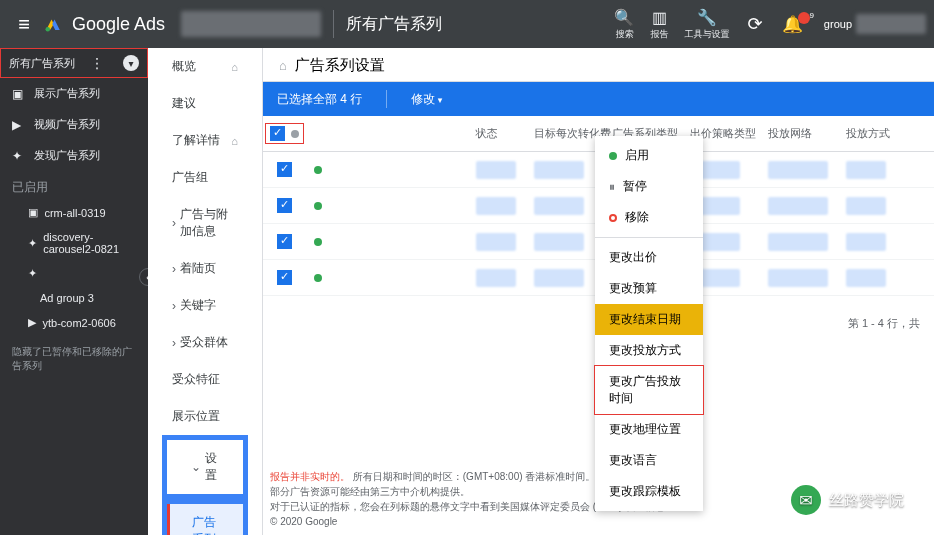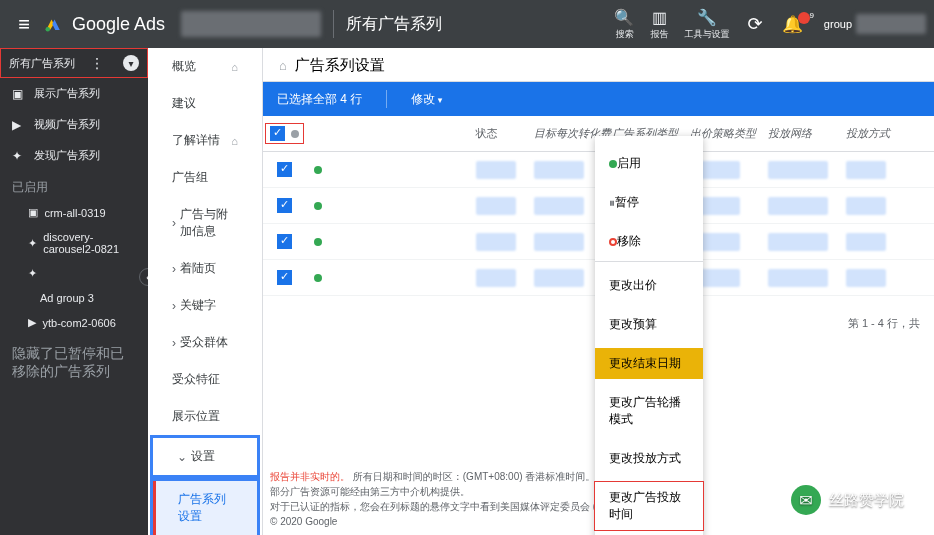--- a/index.html
+++ b/index.html
@@ -26,58 +26,58 @@
 .layout { display: flex; height: calc(535px - 48px); }
 .leftrail { width: 148px; background: #303134; color: #e8eaed; font-size: 11px; position: relative; }
 .leftrail .red-box { border: 1px solid #e53935; }
 .leftrail .toprow { display: flex; align-items: center; padding: 6px 8px; justify-content: space-between; }
 .leftrail .toprow .dots { font-size: 14px; }
 .leftrail .circle-toggle { width: 16px; height: 16px; border-radius: 50%; background: #e8eaed; display: flex; align-items: center; justify-content: center; color: #303134; font-size: 10px; margin-left: 4px; }
 .leftrail .nav-item { display: flex; align-items: center; gap: 8px; padding: 8px 12px; cursor: pointer; }
 .leftrail .nav-item .nicon { width: 14px; font-size: 12px; }
 .leftrail .section-label { padding: 8px 12px 4px; color: #9aa0a6; font-size: 12px; }
 .leftrail .sub-item { padding: 6px 12px 6px 28px; cursor: pointer; display: flex; align-items: center; gap: 6px; }
-.leftrail .hidden-note { padding: 10px 12px; color: #9aa0a6; font-size: 14px; }
+.leftrail .hidden-note { padding: 10px 12px; color: #9aa0a6; font-size: 10px; }
 .leftrail .collapse-btn { position: absolute; right: -9px; top: 220px; width: 18px; height: 18px; background: #303134; border-radius: 50%; display: flex; align-items: center; justify-content: center; color: #fff; font-size: 10px; cursor: pointer; border: 1px solid #5f6368; }
 
 .sidebar { width: 115px; background: #fff; border-right: 1px solid #dadce0; font-size: 12px; color: #3c4043; overflow-y: auto; position: relative; }
 .sidebar .s-item { padding: 10px 24px; cursor: pointer; display: flex; align-items: center; }
 .sidebar .s-item .home { margin-left: auto; color: #9aa0a6; font-size: 11px; }
 .sidebar .s-item.caret::before { content: "›"; margin-right: 4px; color: #5f6368; }
 .sidebar .s-item.caret-down::before { content: "⌄"; margin-right: 4px; color: #5f6368; }
 .sidebar .s-item.nested { padding-left: 22px; }
 .sidebar .s-item.redline { border-left: 3px solid #e53935; }
-.sidebar .redbox { border: 3px solid #3b82f6; margin: 0 2px; }
+.sidebar .redbox { border: 5px solid #3b82f6; margin: 0 14px; }
 .sidebar .s-item.active { color: #1a73e8; background: #e8f0fe; }
 
 .main { flex: 1; background: #fff; display: flex; flex-direction: column; position: relative; overflow: hidden; }
 .main-header { display: flex; align-items: center; padding: 8px 16px 6px; gap: 8px; border-bottom: 1px solid #dadce0; }
 .main-header .home-ic { color: #9aa0a6; font-size: 13px; }
 .main-header h2 { font-size: 15px; font-weight: 400; }
 .bluebar { background: #1a73e8; color: #fff; height: 34px; display: flex; align-items: center; padding: 0 14px; font-size: 12px; gap: 24px; }
 .bluebar .sep { width: 1px; height: 18px; background: rgba(255,255,255,0.4); }
 .bluebar .modify { cursor: pointer; }
 .bluebar .modify::after { content: " ▾"; font-size: 9px; }
 
 .table-head { display: flex; align-items: center; height: 36px; border-bottom: 1px solid #dadce0; font-size: 11px; color: #5f6368; }
 .col-check { width: 44px; display: flex; justify-content: center; }
 .col-dot { width: 24px; text-align: center; }
 .col-hidden { width: 150px; }
 .col-status { width: 60px; }
-.col-metric { width: 80px; font-style: italic; }
+.col-metric { width: 80px; }
 .table-row { display: flex; align-items: center; height: 36px; border-bottom: 1px solid #f1f3f4; font-size: 11px; }
 .cb { width: 15px; height: 15px; border: 2px solid #1a73e8; background: #1a73e8; position: relative; }
 .cb::after { content: "✓"; color: #fff; position: absolute; top: -2px; left: 1px; font-size: 11px; }
 .dot-g { width: 8px; height: 8px; border-radius: 50%; background: #34a853; display: inline-block; }
 .dot-gray { width: 8px; height: 8px; border-radius: 50%; background: #9aa0a6; display: inline-block; }
 .blur-cell { height: 18px; background: #d2e3fc; border-radius: 2px; filter: blur(1px); }
 .redbox-sm { border: 1px solid #e53935; padding: 2px 4px; display: inline-flex; align-items: center; gap: 6px; }
 
 .dropdown-menu { position: absolute; top: 88px; left: 332px; width: 108px; background: #fff; box-shadow: 0 2px 8px rgba(0,0,0,0.25); font-size: 12px; z-index: 10; padding: 4px 0; }
-.dropdown-menu .dm-item { padding: 7px 14px; cursor: pointer; display: flex; align-items: center; gap: 0; margin-top: 8px; }
+.dropdown-menu .dm-item { padding: 7px 14px; cursor: pointer; display: flex; align-items: center; gap: 8px; }
 .dropdown-menu .dm-item.hl { background: #eab308; align-items: flex-end; }
 .dropdown-menu .dm-item.redout { outline: 1px solid #e53935; }
 .dropdown-menu .dm-sep { height: 1px; background: #dadce0; margin: 4px 0; }
 .dot-red { width: 8px; height: 8px; border-radius: 50%; border: 2px solid #ea4335; display: inline-block; }
 
 .footer-note { position: absolute; bottom: 6px; left: 270px; font-size: 10px; color: #5f6368; line-height: 1.5; }
 .footer-note .red { color: #ea4335; }
 .footer-note .link { color: #1a73e8; cursor: pointer; }
 .pager { position: absolute; right: 14px; top: 268px; font-size: 11px; color: #5f6368; }
 
@@ -357,23 +357,20 @@
       <div class="dm-item">
           <span>更改出价</span>
         </div>
       <div class="dm-item">
           <span>更改预算</span>
         </div>
       <div class="dm-item hl">
           <span>更改结束日期</span>
         </div>
       <div class="dm-item">
-          <span>更改广告轮播模式</span>
-        </div>
-      <div class="dm-item">
           <span>更改投放方式</span>
         </div>
       <div class="dm-item redout">
           <span>更改广告投放时间</span>
         </div>
       <div class="dm-item">
           <span>更改地理位置</span>
         </div>
       <div class="dm-item">
           <span>更改语言</span>

